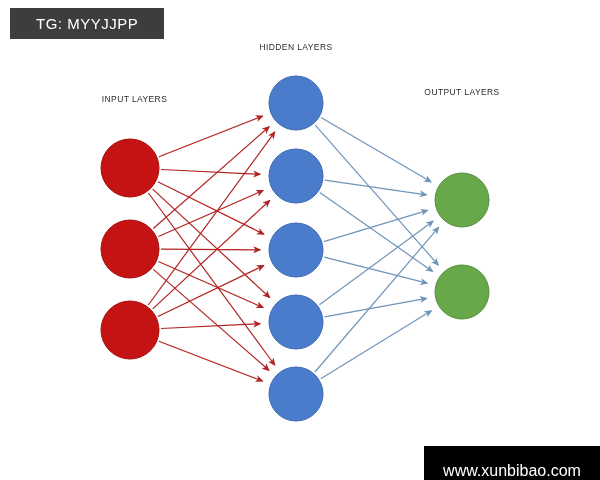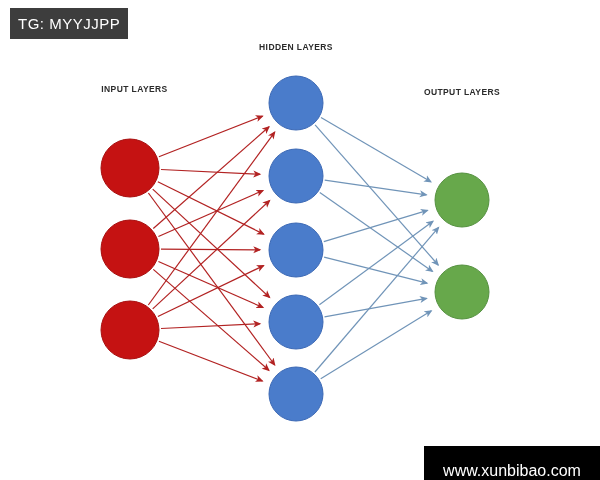--- a/index.html
+++ b/index.html
@@ -16,32 +16,32 @@
     overflow: hidden;
   }
   .badge {
     position: absolute;
     left: 10px;
     top: 8px;
     background: #3d3d3d;
     color: #ffffff;
     font-size: 15px;
     letter-spacing: 0.5px;
-    padding: 7px 8px;
+    padding: 7px 26px;
   }
   .layer-label {
     position: absolute;
     font-size: 8.5px;
-    font-weight: bold;
+    font-weight: normal;
     color: #2b2b2b;
     letter-spacing: 0.4px;
     transform: translateX(-50%);
     white-space: nowrap;
   }
-  .label-input  { left: 130px; top: 84px; padding-left: 9px; }
+  .label-input  { left: 130px; top: 94px; padding-left: 9px; }
   .label-hidden { left: 296px; top: 42px; }
   .label-output { left: 462px; top: 87px; }
   svg.network {
     position: absolute;
     left: 0; top: 0;
     width: 600px; height: 480px;
   }
   .watermark {
     position: absolute;
     left: 447px;

